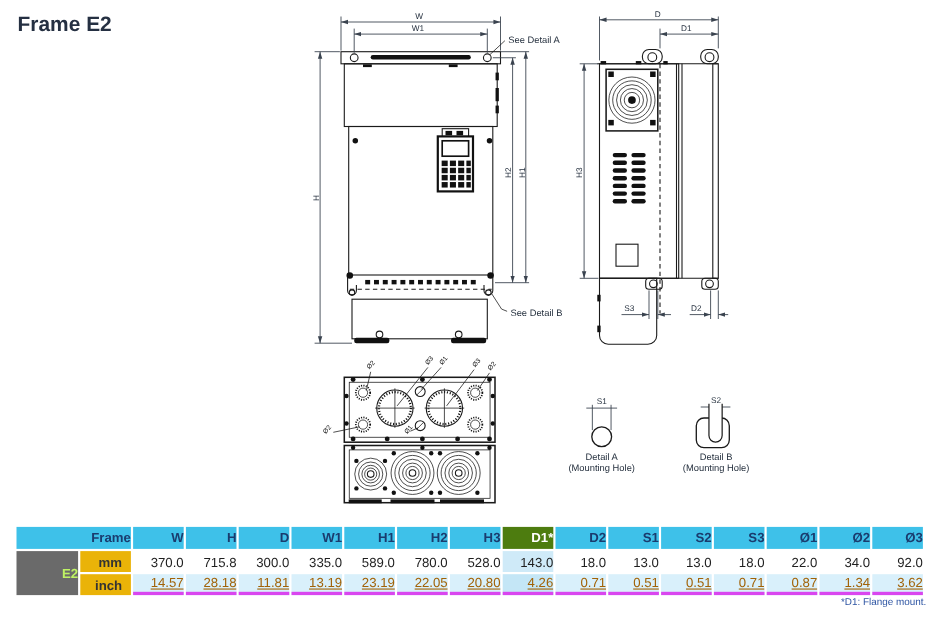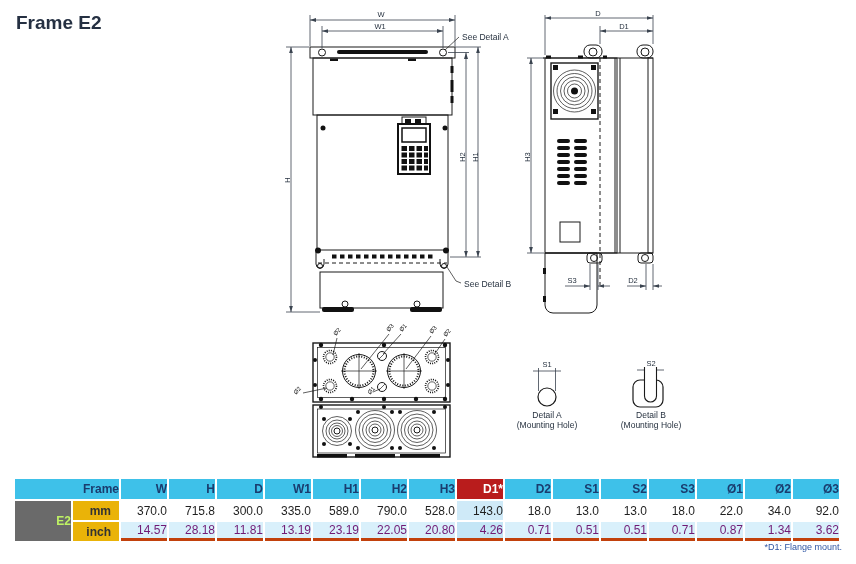--- a/index.html
+++ b/index.html
@@ -15,25 +15,25 @@
   .ln{stroke:#1a1a1a;stroke-width:1;fill:none;}
   .lw{stroke:#1a1a1a;stroke-width:1.4;fill:#fff;}
   .dimln{stroke:#3a434f;stroke-width:0.8;fill:none;}
   .thin{stroke:#1a1a1a;stroke-width:0.7;fill:none;}
   .blk{fill:#111;stroke:none;}
   .dash{stroke-dasharray:4,3;}
   #spec-table{position:absolute;left:13px;top:477px;border-collapse:separate;border-spacing:2px;
     table-layout:fixed;font-size:12px;}
   #spec-table th,#spec-table td{padding:0;text-align:right;overflow:hidden;white-space:nowrap;}
   #spec-table tr.hdr th{background:#3EC1E9;color:#1A3C6E;height:20px;font-weight:bold;}
-  #spec-table tr.hdr th.hl{background:#b91c1c;color:#fff;margin-left:20px;}
+  #spec-table tr.hdr th.hl{background:#4d7c0f;color:#fff;margin-left:20px;}
   .frame-cell{background:#6A6A6A;color:#bef264;font-weight:bold;}
   .unit{background:#eab308;color:#333;font-weight:bold;text-align:right !important;padding-right:8px !important;}
   tr.r-mm td{background:#fff;color:#1f1f1f;height:19px;}
-  tr.r-inch td{background:#D9F0FB;color:#701a75;height:16px;border-bottom:3px solid #c2410c;}
+  tr.r-inch td{background:#D9F0FB;color:#a16207;height:16px;border-bottom:3px solid #d946ef;text-decoration:underline;}
   tr.r-mm td.hl-c{background:#CFEAF8;}
   tr.r-inch td.hl-c{background:#C4E6F6;}
   #footnote{position:absolute;right:14px;top:542px;font-size:9px;color:#2E55A3;}
 </style>
 </head>
 <body>
 
 <div id="page">
   <div id="title">Frame E2</div>
 
@@ -388,21 +388,21 @@
       <th>Ø3</th>
     </tr>
     <tr class="r-mm">
       <th class="frame-cell" rowspan="2">E2</th>
       <th class="unit">mm</th>
       <td>370.0</td>
       <td>715.8</td>
       <td>300.0</td>
       <td>335.0</td>
       <td>589.0</td>
-      <td>790.0</td>
+      <td>780.0</td>
       <td>528.0</td>
       <td class="hl-c">143.0</td>
       <td>18.0</td>
       <td>13.0</td>
       <td>13.0</td>
       <td>18.0</td>
       <td>22.0</td>
       <td>34.0</td>
       <td>92.0</td>
     </tr>

